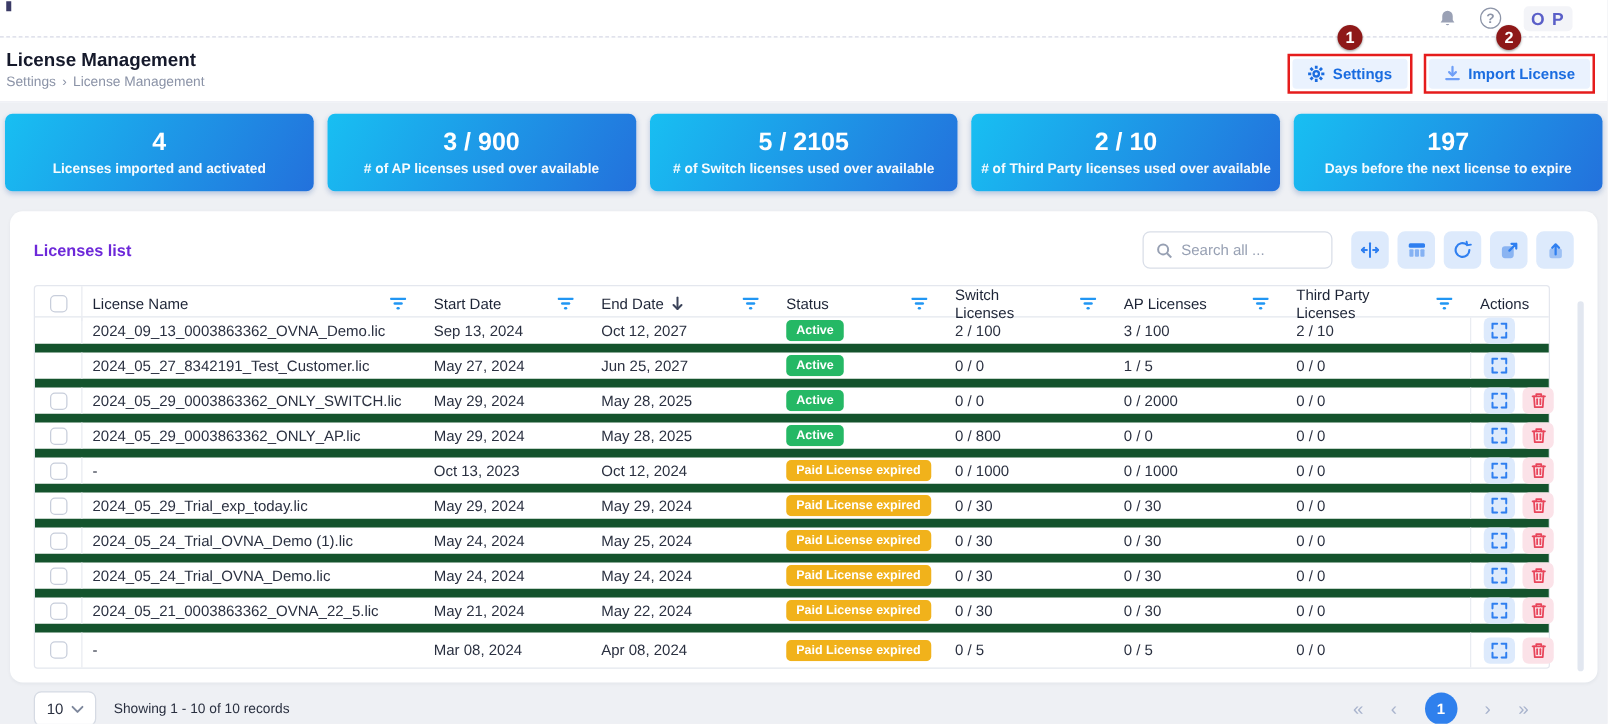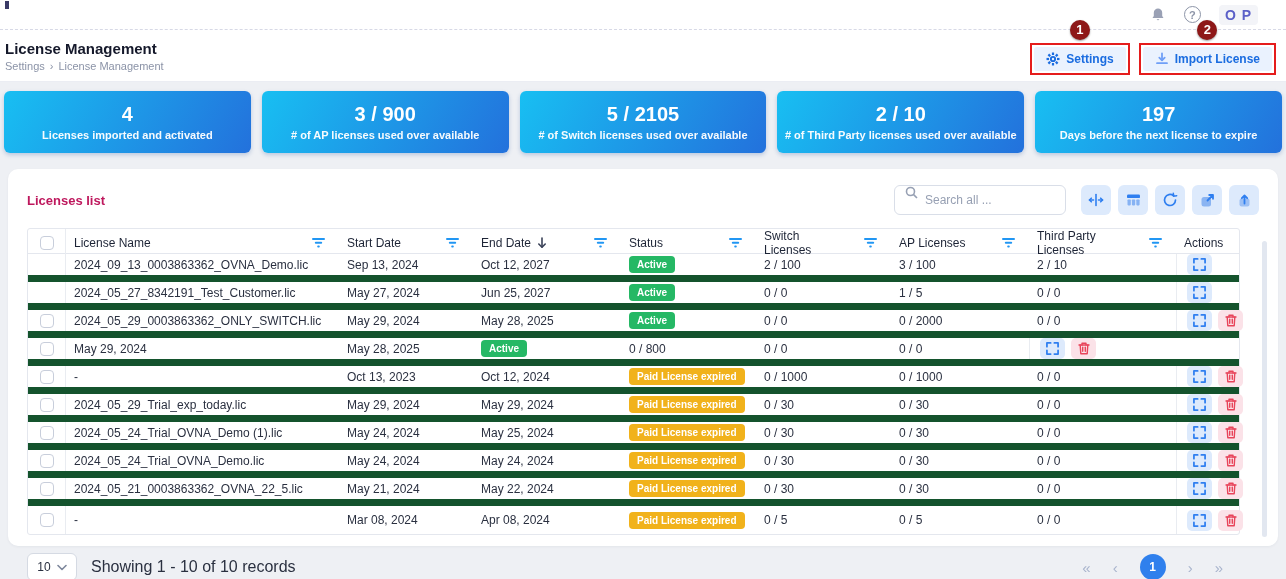--- a/index.html
+++ b/index.html
@@ -36,24 +36,24 @@
     background:linear-gradient(120deg,#18bff2 0%,#2371dc 100%);
     display:flex; flex-direction:column; align-items:center; justify-content:center; gap:3px;
     box-shadow:0 2px 4px rgba(30,80,160,.25); }
   .card-value { font-size:20px; font-weight:bold; }
   .card-label { font-size:11px; font-weight:bold; opacity:.96; }
 
   
   .panel { background:#fff; border-radius:10px; margin:16px 8px 0 8px; height:377px;
     padding:16px 19px 0 19px; position:relative; box-shadow:0 1px 3px rgba(20,30,60,.05); }
   .panel-toolbar { display:flex; align-items:center; justify-content:space-between; margin-bottom:13px; }
-  .list-title { font-size:13px; font-weight:bold; color:#be185d; }
+  .list-title { font-size:13px; font-weight:bold; color:#6d28d9; }
   .tools { display:flex; align-items:center; gap:7px; }
-  .search-box { width:172px; height:30px; border:1px solid #d9dee8; border-radius:6px; background:#fff;
-    display:flex; gap:7px; padding:0 10px; margin-right:8px; }
+  .search-box { width:152px; height:30px; border:1px solid #d9dee8; border-radius:6px; background:#fff;
+    display:flex; align-items:center; gap:7px; padding:0 10px; margin-right:8px; }
   .search-box input { border:none; outline:none; font-size:12px; color:#39415a; width:120px;
     font-family:"Liberation Sans",sans-serif; background:transparent; }
   .search-box input::placeholder { color:#97a0b3; }
   .tool-btn { width:30px; height:30px; border:none; border-radius:6px; background:#ddeafc;
     display:flex; align-items:center; justify-content:center; cursor:pointer; }
 
   
   .grid { border:1px solid #e4e7ee; border-radius:3px; width:1213px; }
   .thead, .lrow { display:grid;
     grid-template-columns:38px 273px 134px 148px 135px 135px 138px 147px 1fr; align-items:center; }
@@ -76,21 +76,21 @@
   .act-expand { background:#ddeafc; }
   .act-trash { background:#fbe2e8; }
   .scrollbar-track { position:absolute; right:11px; top:72px; width:5px; height:296px;
     background:#e2e7f0; border-radius:3px; }
 
   
   .footer { display:flex; align-items:center; margin:6px 8px 0 8px; height:30px; }
   .pagesize { width:50px; height:28px; background:#fff; border:1px solid #d5dae3; border-radius:6px;
     display:flex; align-items:center; justify-content:center; gap:6px;
     font-size:12px; color:#2a3040; margin-left:19px; cursor:pointer; }
-  .showing { font-size:16px; color:#2a3040; margin-left:14px; }
+  .showing { font-size:11px; color:#2a3040; margin-left:14px; }
   .pager { margin-left:auto; display:flex; align-items:center; gap:22px; margin-right:55px; }
   .pg-nav { font-size:15px; color:#a9b4cd; cursor:pointer; line-height:1; background:none; border:none; }
   .pg-current { width:26px; height:26px; border-radius:50%; background:#2f80ed; color:#fff;
     font-size:12px; font-weight:bold; display:flex; align-items:center; justify-content:center; cursor:pointer; }
 </style>
 </head>
 <body>
 
 <div class="topbar">
   <div class="corner-mark"></div>
@@ -469,20 +469,21 @@
                 <path d="M7.3 5.3v4"></path>
               </svg>
             </button>
           </div>
         </div>
 
         <div class="lrow">
           <div class="cell-cb">
             <span class="checkbox"></span>
           </div>
+          <div class="td">2024_05_29_0003863362_ONLY_AP.lic</div>
           <div class="td">May 29, 2024</div>
           <div class="td">May 28, 2025</div>
           <div class="td"><span class="badge green">Active</span></div>
           <div class="td">0 / 800</div>
           <div class="td">0 / 0</div>
           <div class="td">0 / 0</div>
           <div class="cell-actions">
             <button class="act-btn act-expand">
               <svg width="13" height="13" viewBox="0 0 14 14" fill="none" stroke="#2f7ff0" stroke-width="1.9" stroke-linecap="round" stroke-linejoin="round">
                 <path d="M1 5V1h4"></path>

